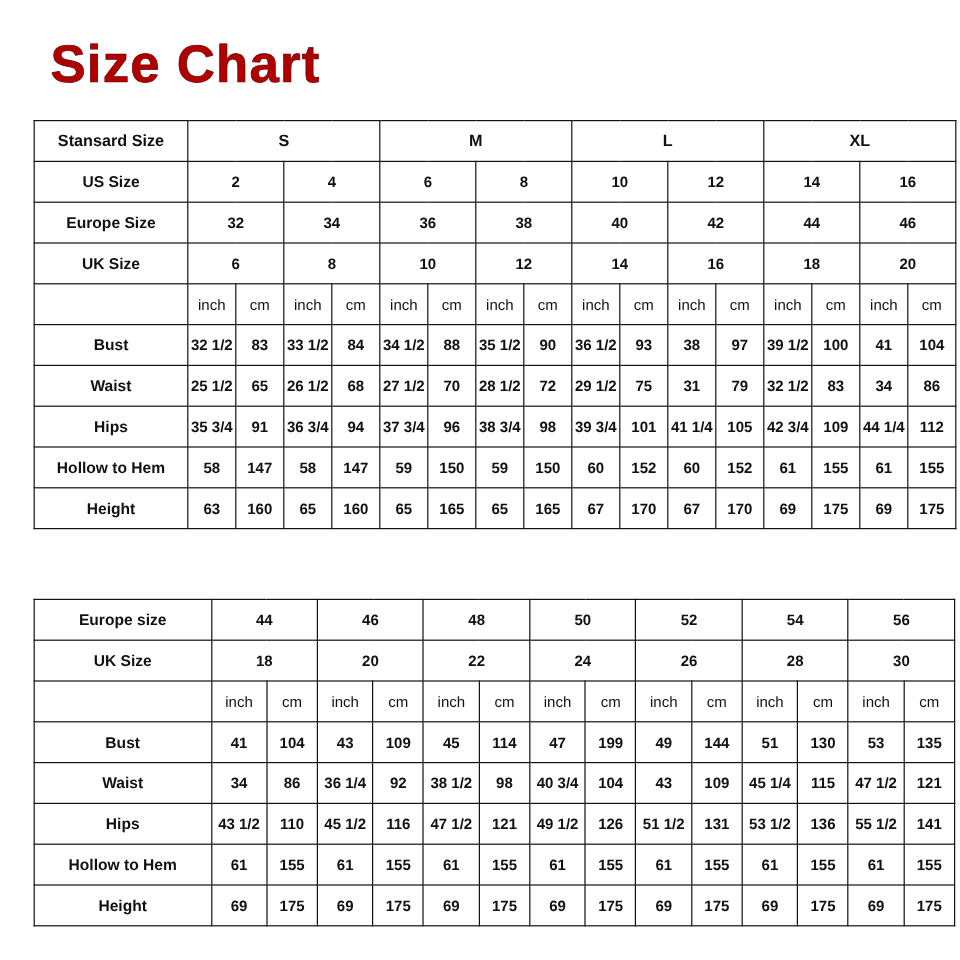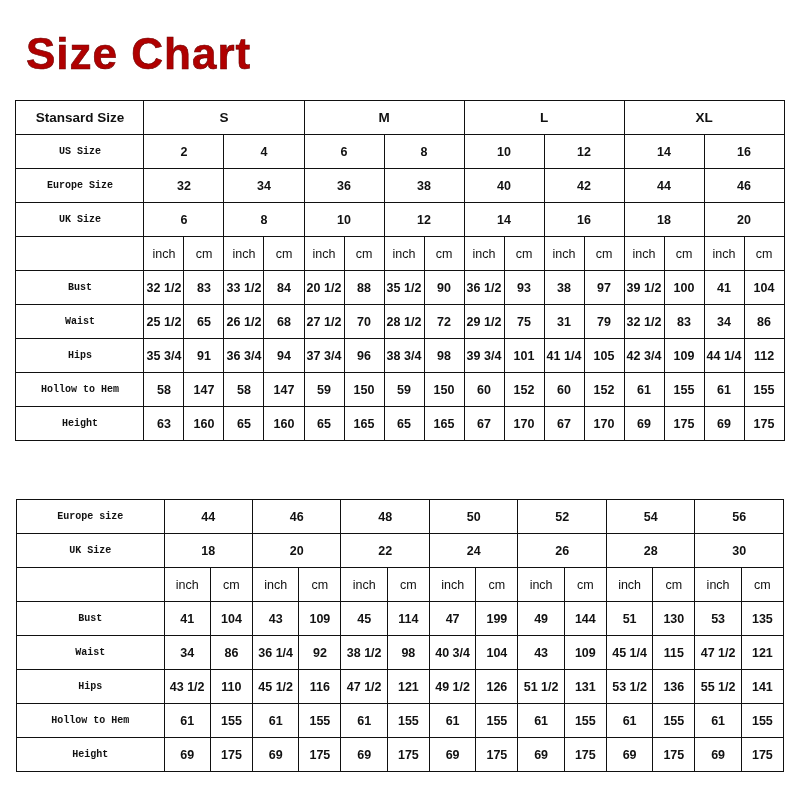--- a/index.html
+++ b/index.html
@@ -12,21 +12,21 @@
     height: 800px;
     font-family: "Liberation Sans", sans-serif;
     color: #111111;
     overflow: hidden;
   }
   .page {
     position: relative;
     width: 800px;
     height: 572px;
     box-sizing: border-box;
-    padding: 0 12px;
+    padding: 0 28px;
   }
   .title {
     font-family: "Liberation Sans", sans-serif;
     font-size: 44px;
     font-weight: bold;
     color: #b00000;
     letter-spacing: 1px;
     padding: 32px 0 8px 14px;
     margin: 0;
     line-height: 1.0;
@@ -43,23 +43,22 @@
     font-size: 12.5px;
     font-weight: bold;
     text-align: center;
     vertical-align: middle;
     height: 33px;
     padding: 0 2px;
     white-space: nowrap;
     overflow: hidden;
   }
   .rowlabel {
-    font-size: 10px;
+    font-size: 13px;
     font-weight: bold;
-    font-family: Liberation Mono, monospace;
   }
   .hdr {
     font-size: 13.5px;
     font-weight: bold;
   }
   .unit {
     font-size: 12.5px;
     font-weight: normal;
   }
   .tbl1 .lbl { width: 128px; }
@@ -170,21 +169,21 @@
         <td class="unit">inch</td>
         <td class="unit">cm</td>
       </tr>
 
       <tr>
         <td class="rowlabel">Bust</td>
         <td>32 1/2</td>
         <td>83</td>
         <td>33 1/2</td>
         <td>84</td>
-        <td>20 1/2</td>
+        <td>34 1/2</td>
         <td>88</td>
         <td>35 1/2</td>
         <td>90</td>
         <td>36 1/2</td>
         <td>93</td>
         <td>38</td>
         <td>97</td>
         <td>39 1/2</td>
         <td>100</td>
         <td>41</td>

